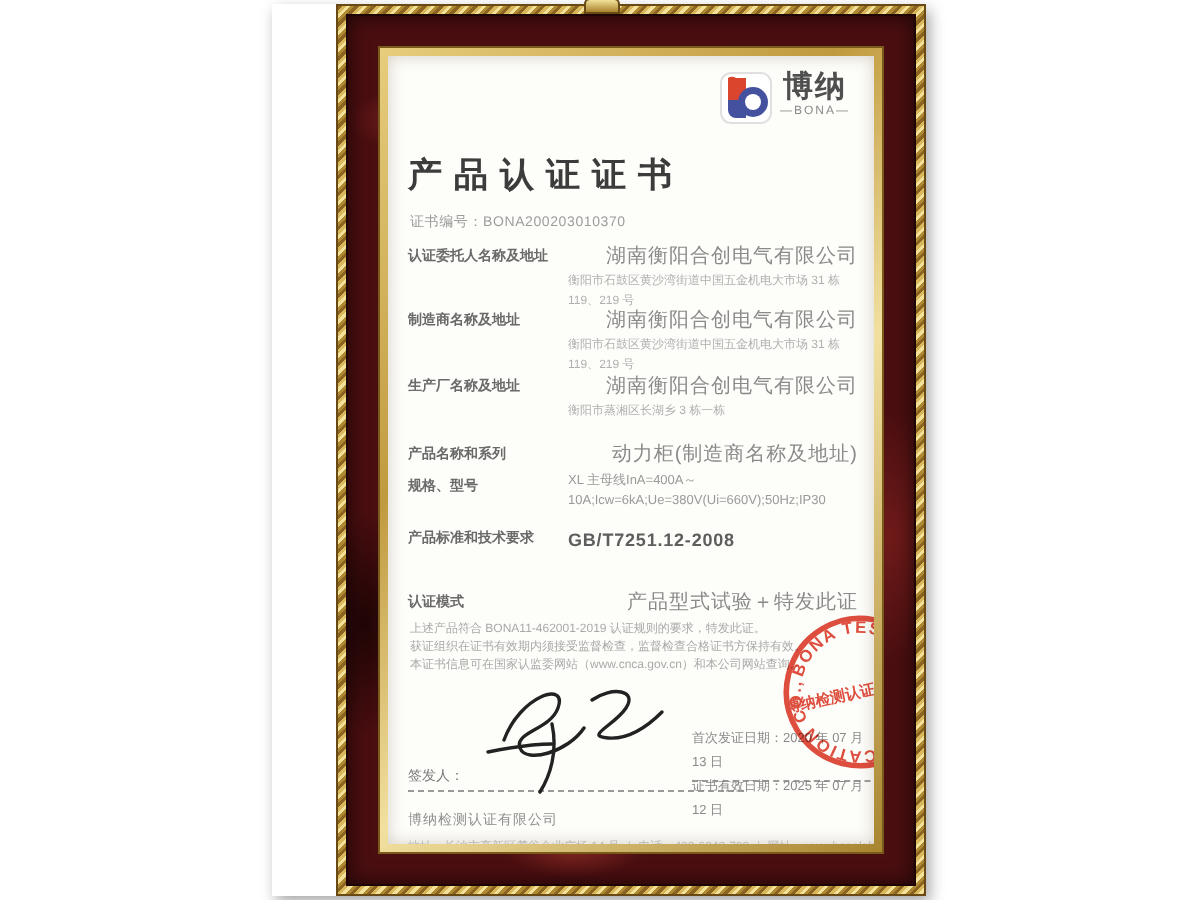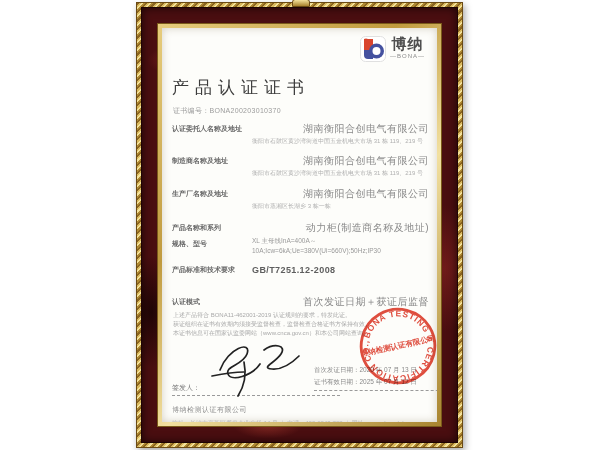--- a/index.html
+++ b/index.html
@@ -6,20 +6,21 @@
   body{
     width:600px;height:450px;background:#ffffff;overflow:hidden;
     font-family:"Liberation Sans","DejaVu Sans",sans-serif;
     position:relative;
   }
   
   .cert-frame{
     position:absolute;left:136px;top:2px;width:327px;height:446px;
     box-sizing:border-box;
     box-shadow:2px 3px 7px rgba(0,0,0,.35);
+    padding-left:32px;
   }
   .frame-outer{
     width:100%;height:100%;box-sizing:border-box;padding:4px;
     border:1px solid #6a4a14;
     background:repeating-linear-gradient(135deg,#8a6420 0 1.5px,#d9b85c 1.5px 3px,#f3e19a 3px 4.5px,#b08a33 4.5px 6px);
   }
   .frame-wood{
     width:100%;height:100%;box-sizing:border-box;padding:15px;
     border:1px solid #1e0404;
     background-color:#4a0e10;
@@ -50,21 +51,21 @@
     box-shadow:inset 0 0 8px rgba(90,70,30,.25);
     overflow:hidden;
   }
   
   .logo{position:absolute;right:12px;top:8px;display:flex;align-items:flex-start;gap:4px;}
   .logo-mark{width:26px;height:26px;display:block;}
   .logo-text{display:flex;flex-direction:column;align-items:center;line-height:1;}
   .logo-name{font-size:15px;font-weight:bold;color:#4f4f4f;letter-spacing:1px;}
   .logo-sub{font-size:6px;color:#8a8a8a;margin-top:2px;letter-spacing:1px;}
   
-  .title{position:absolute;left:10px;top:48px;font-size:17px;font-weight:normal;color:#3c3c3c;letter-spacing:6px;font-family:"Liberation Serif","DejaVu Serif",serif;}
+  .title{position:absolute;left:10px;top:48px;font-size:17px;font-weight:bold;color:#3c3c3c;letter-spacing:6px;font-family:"Liberation Serif","DejaVu Serif",serif;}
   .certno{position:absolute;left:11px;top:78px;font-size:7px;color:#9c9c9c;letter-spacing:.3px;}
   
   .row{position:absolute;left:10px;right:8px;display:flex;align-items:flex-start;}
   .row-label{width:80px;flex:0 0 80px;font-size:7px;font-weight:bold;color:#6a6a6a;line-height:9px;}
   .row-label span{display:block;}
   .row-label .lbl2{margin-top:7px;}
   .row-val{flex:1;line-height:10px;}
   .val-main{display:block;font-size:10px;color:#8a8a8a;letter-spacing:.5px;text-align:right;}
   .val-sub{display:block;font-size:6px;color:#b0b0b0;margin-top:2px;letter-spacing:0;}
   .val-spec{display:block;font-size:6.5px;color:#9a9a9a;margin-top:3px;}
@@ -163,21 +164,21 @@
             <div class="row-val">
               <span class="val-bold">GB/T7251.12-2008</span>
             </div>
           </div>
 
           <div class="row r5">
             <div class="row-label">
                 <span>认证模式</span>
               </div>
             <div class="row-val">
-              <span class="val-main">首次发证日期＋获证后监督</span>
+              <span class="val-main">产品型式试验＋特发此证</span>
             </div>
           </div>
 
           <div class="notes">
             <div>上述产品符合 BONA11-462001-2019 认证规则的要求，特发此证。</div>
             <div>获证组织在证书有效期内须接受监督检查，监督检查合格证书方保持有效。</div>
             <div>本证书信息可在国家认监委网站（www.cnca.gov.cn）和本公司网站查询。</div>
           </div>
 
           <svg class="stamp" viewBox="0 0 100 100">

